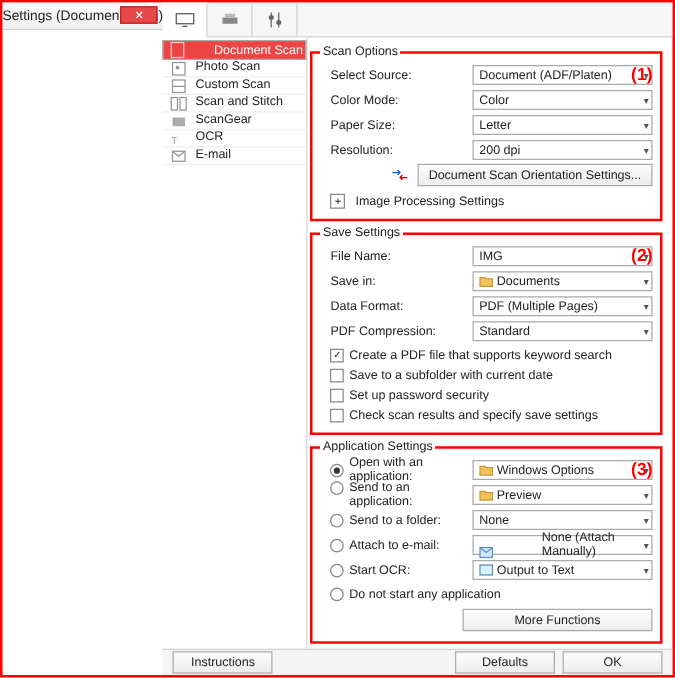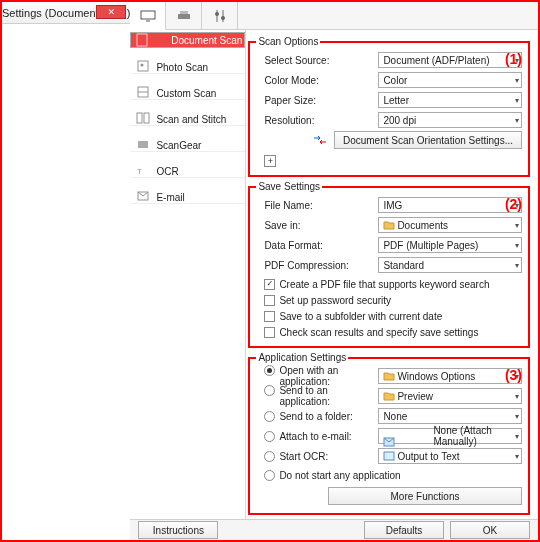--- a/index.html
+++ b/index.html
@@ -6,21 +6,21 @@
   body { margin: 0; background: #fff; width: 540px; height: 542px; overflow: hidden; font-size: 10px; color: #222; border: 2px solid #ff0000; }
   .window { width: 536px; height: 538px; display: flex; flex-direction: row; }
   .titlebar { height: 22px; background: linear-gradient(#fbfbfb,#f0f0f0); border-bottom: 1px solid #cfcfcf; display: flex; align-items: center; justify-content: center; font-size: 11px; position: relative; }
   .close-btn { position: absolute; right: 4px; top: 3px; width: 30px; height: 14px; background: #e74848; border: 1px solid #b22; display: flex; align-items: center; justify-content: center; color: #fff; font-size: 9px; }
   .content { flex: 1; display: flex; flex-direction: column; }
   .toprow { display: flex; border-bottom: 1px solid #d0d0d0; background: #f6f6f6; height: 28px; }
   .toptab { width: 36px; height: 28px; display: flex; align-items: center; justify-content: center; border-right: 1px solid #d0d0d0; }
   .toptab.active { background: #fff; border-bottom: 1px solid #fff; margin-bottom: -1px; }
   .body { flex: 1; display: flex; }
   .sidebar { width: 116px; background: #fff; border-right: 1px solid #d8d8d8; padding-top: 2px; }
-  .side-item { display: flex; align-items: flex-end; height: 26px; padding: 0 6px; font-size: 10px; gap: 6px; border-bottom: 1px solid #eee; cursor: default; }
+  .side-item { display: flex; align-items: flex-start; height: 14px; padding: 0 6px; font-size: 10px; gap: 6px; border-bottom: 1px solid #eee; cursor: default; }
   .side-item.sel { background: #ef4444; color: #fff; }
   .side-icon { width: 14px; height: 14px; display: flex; align-items: center; justify-content: center; opacity: 0.7; }
   .main { flex: 1; padding: 6px 8px 0 2px; overflow: hidden; position: relative; }
   fieldset { border: 1px solid #bbb; margin: 0 0 4px 0; padding: 4px 6px 6px 6px; position: relative; }
   fieldset.red { border: 2px solid #ff0000; }
   legend { font-size: 10px; padding: 0 2px; }
   .num { position: absolute; right: 6px; top: 4px; color: #ff0000; font-weight: bold; font-size: 14px; }
   .row { display: flex; align-items: center; height: 18px; margin-bottom: 2px; }
   .lbl { width: 122px; font-size: 10px; padding-left: 8px; }
   .sel { flex: 1; height: 16px; border: 1px solid #aaa; background: #fff; display: flex; align-items: center; justify-content: space-between; padding: 0 2px 0 4px; font-size: 10px; }
@@ -176,20 +176,21 @@
                   <path d="M2 4 L8 4 M6 2 L8 4 L6 6" stroke="#06c" fill="none"></path>
                   <path d="M14 8 L8 8 M10 6 L8 8 L10 10" stroke="#c00" fill="none"></path>
                 </svg>
               </span>
             <div class="btn" style="flex:0 0 auto; width:auto;text-align:right;">
                 <span>Document Scan Orientation Settings...</span>
               </div>
           </div>
           <div class="sub-row" style="margin-top:4px;">
             <span class="expander">+</span>
+            <span>Image Processing Settings</span>
           </div>
         </fieldset>
 
         <fieldset class="red">
           <legend>Save Settings</legend>
           <span class="num">(2)</span>
           <div class="row">
               <span class="lbl">File Name:</span>
               <div class="sel">
                 <span>IMG</span>
@@ -223,37 +224,37 @@
                 <span>Standard</span>
                 <span class="chev">▾</span>
               </div>
             </div>
           <div class="sub-row">
               <span class="chk on"></span>
               <span>Create a PDF file that supports keyword search</span>
             </div>
           <div class="sub-row">
               <span class="chk"></span>
+              <span>Save to a subfolder with current date</span>
+            </div>
+          <div class="sub-row">
+              <span class="chk"></span>
               <span>Set up password security</span>
-            </div>
-          <div class="sub-row">
-              <span class="chk"></span>
-              <span>Save to a subfolder with current date</span>
             </div>
           <div class="sub-row">
               <span class="chk"></span>
               <span>Check scan results and specify save settings</span>
             </div>
         </fieldset>
 
         <fieldset class="red">
           <legend>Application Settings</legend>
           <span class="num">(3)</span>
           <div class="row">
-              <span class="lbl" style="display:flex;gap:4px;">
+              <span class="lbl" style="display:flex;gap:4px;align-items:center;">
                 <span class="rad on"></span>
                 <span>Open with an application:</span>
               </span>
               <div class="sel">
                 <span style="display:flex;align-items:center;">
                   <span class="folder-icon">
                     <svg width="12" height="10">
                       <path d="M1 2h4l1 1h5v6H1z" fill="#f3c15a" stroke="#c89a2e"></path>
                     </svg>
                   </span>
@@ -322,21 +323,21 @@
                   <span>Output to Text</span>
                 </span>
                 <span class="chev">▾</span>
               </div>
             </div>
           <div class="sub-row">
               <span class="rad"></span>
               <span>Do not start any application</span>
             </div>
           <div class="row" style="justify-content:flex-end;margin-top:4px;">
-              <div class="btn" style="width:194px;">
+              <div class="btn" style="width:152px;">
                 <span>More Functions</span>
               </div>
             </div>
         </fieldset>
 
       </div>
     </div>
     <div class="bottom">
       <div class="btn">
           <span>Instructions</span>

